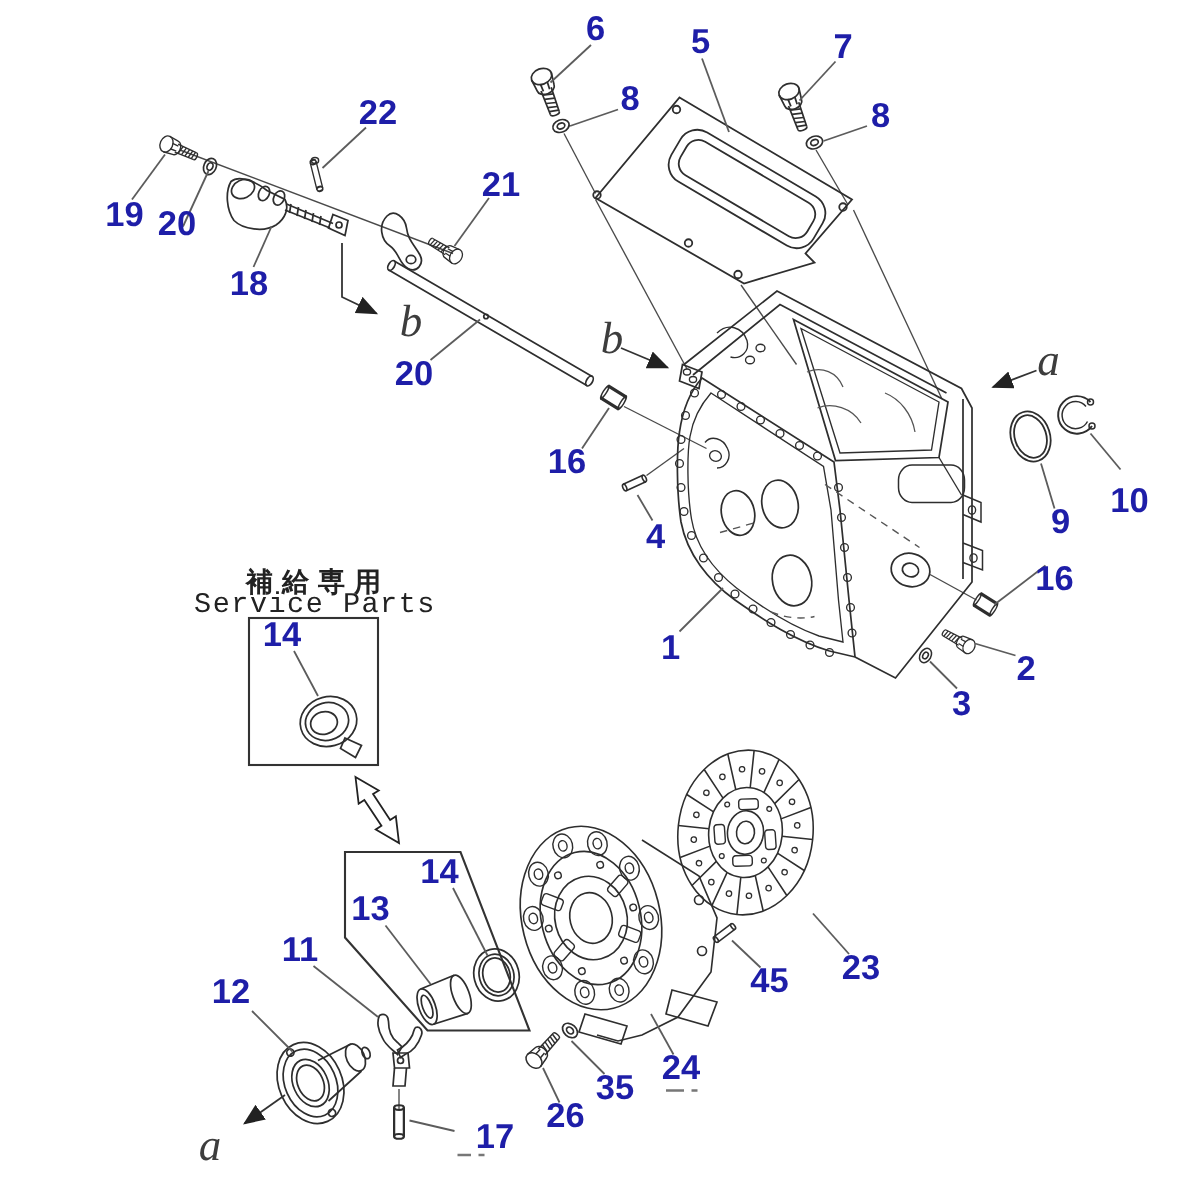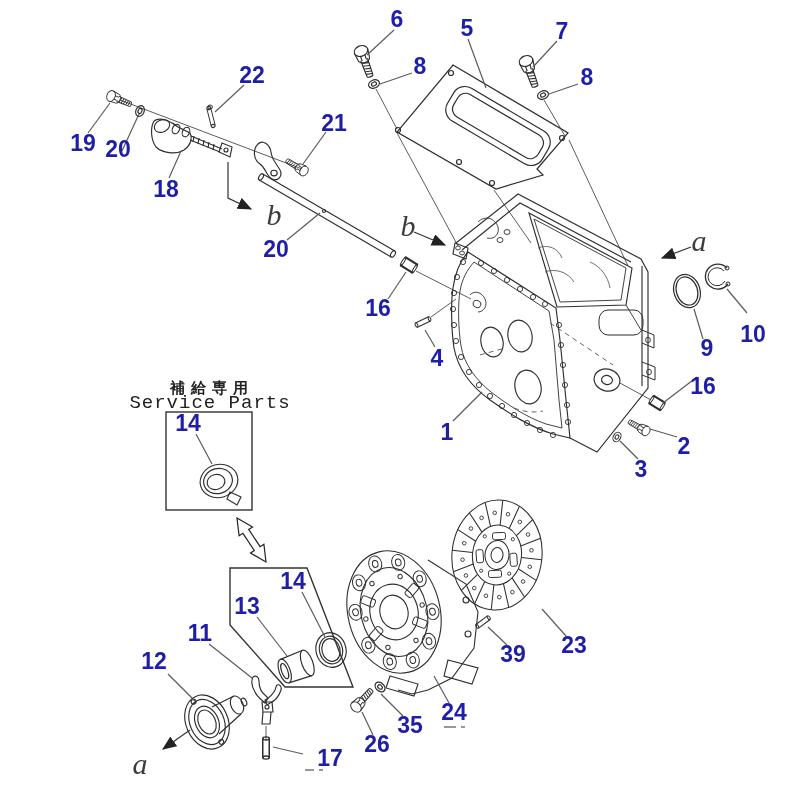--- a/index.html
+++ b/index.html
@@ -11,21 +11,21 @@
          font-family:"Liberation Sans",sans-serif;overflow:hidden;}
   .stage svg{position:absolute;left:0;top:0;}
   .callout{position:absolute;transform:translate(-50%,-50%);
            color:var(--c-callout);font-weight:bold;font-size:23px;
            font-family:"Liberation Sans",sans-serif;letter-spacing:0px;
            white-space:nowrap;user-select:none;}
   .viewletter{position:absolute;transform:translate(-50%,-50%);
            color:var(--c-letter);font-size:30px;font-style:italic;
            font-family:"Liberation Serif",serif;user-select:none;}
   .svc-jp{position:absolute;transform:translate(-50%,-50%);
-           color:#222;font-size:15px;letter-spacing:6px;font-weight:bold;
+           color:#222;font-size:18px;letter-spacing:6px;font-weight:bold;
            font-family:"DejaVu Sans",sans-serif;white-space:nowrap;}
   .svc-en{position:absolute;transform:translate(-50%,-50%);
            color:#222;font-size:19px;letter-spacing:1px;
            font-family:"Liberation Mono",monospace;white-space:nowrap;}
 </style>
 </head>
 <body>
 
 <div class="stage">
 
@@ -442,21 +442,21 @@
 <div class="callout" style="left:684px;top:446px">2</div>
 <div class="callout" style="left:641px;top:469px">3</div>
 <div class="callout" style="left:188px;top:423px">14</div>
 <div class="callout" style="left:293px;top:581px">14</div>
 <div class="callout" style="left:247px;top:606px">13</div>
 <div class="callout" style="left:200px;top:633px">11</div>
 <div class="callout" style="left:154px;top:661px">12</div>
 <div class="callout" style="left:330px;top:758px">17</div>
 <div class="callout" style="left:377px;top:744px">26</div>
 <div class="callout" style="left:410px;top:725px">35</div>
-<div class="callout" style="left:513px;top:654px">39</div>
+<div class="callout" style="left:513px;top:654px">45</div>
 <div class="callout" style="left:454px;top:712px">24</div>
 <div class="callout" style="left:574px;top:645px">23</div>
 
 <div class="viewletter" style="left:274px;top:215px">b</div>
 <div class="viewletter" style="left:408px;top:226px">b</div>
 <div class="viewletter" style="left:699px;top:241px">a</div>
 <div class="viewletter" style="left:140px;top:764px">a</div>
 
 <div class="svc-jp" style="left:212px;top:388px">補給専用</div>
 <div class="svc-en" style="left:210px;top:403px">Service Parts</div>

